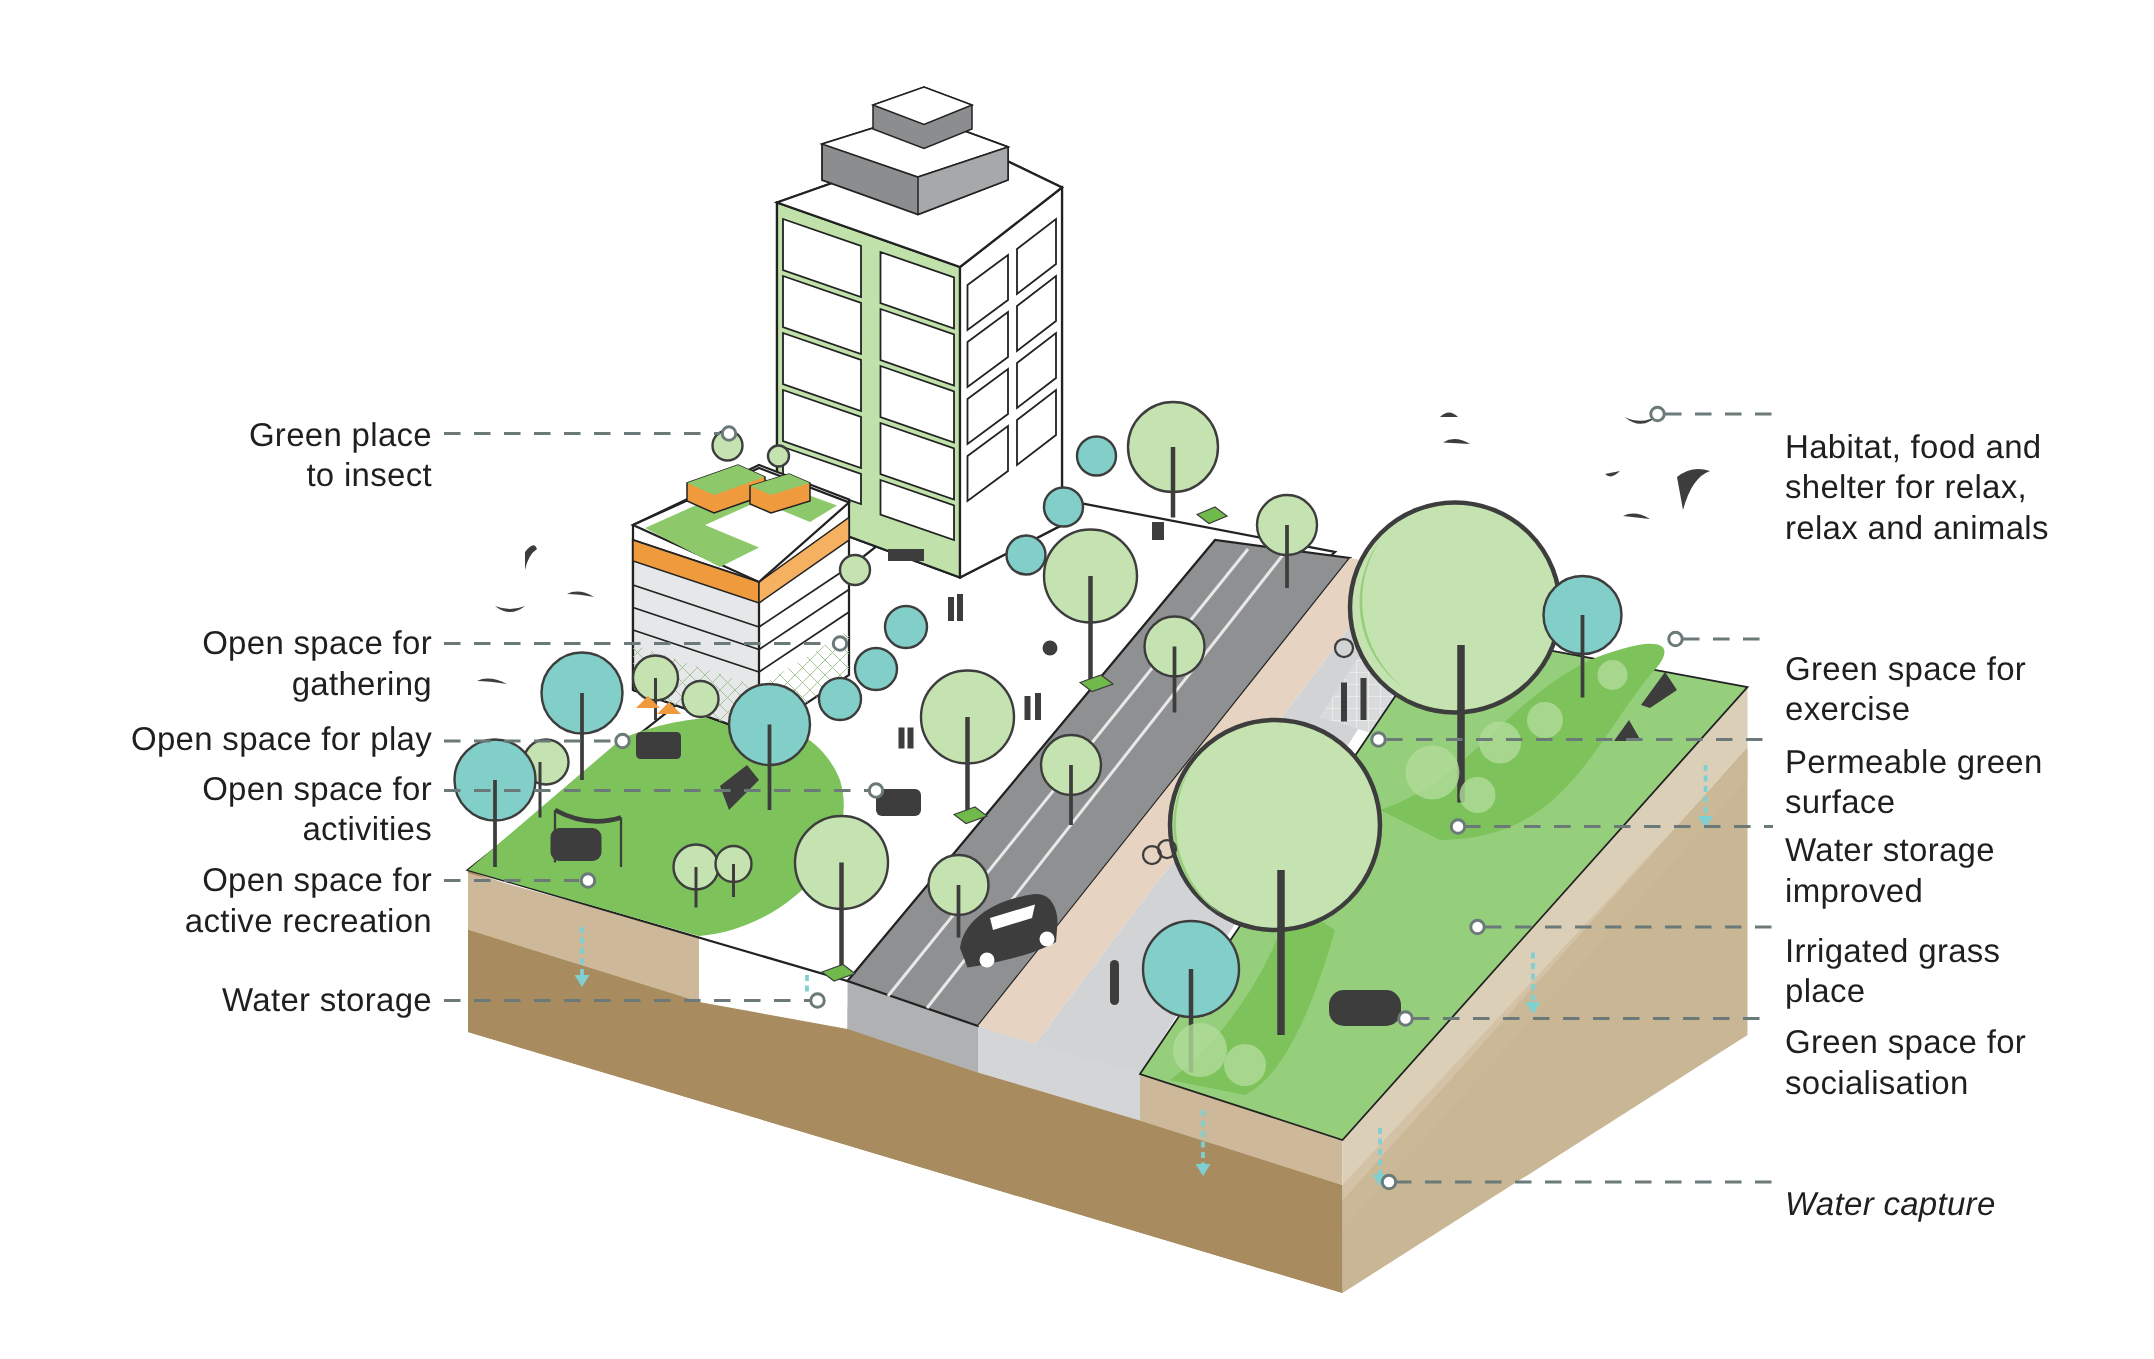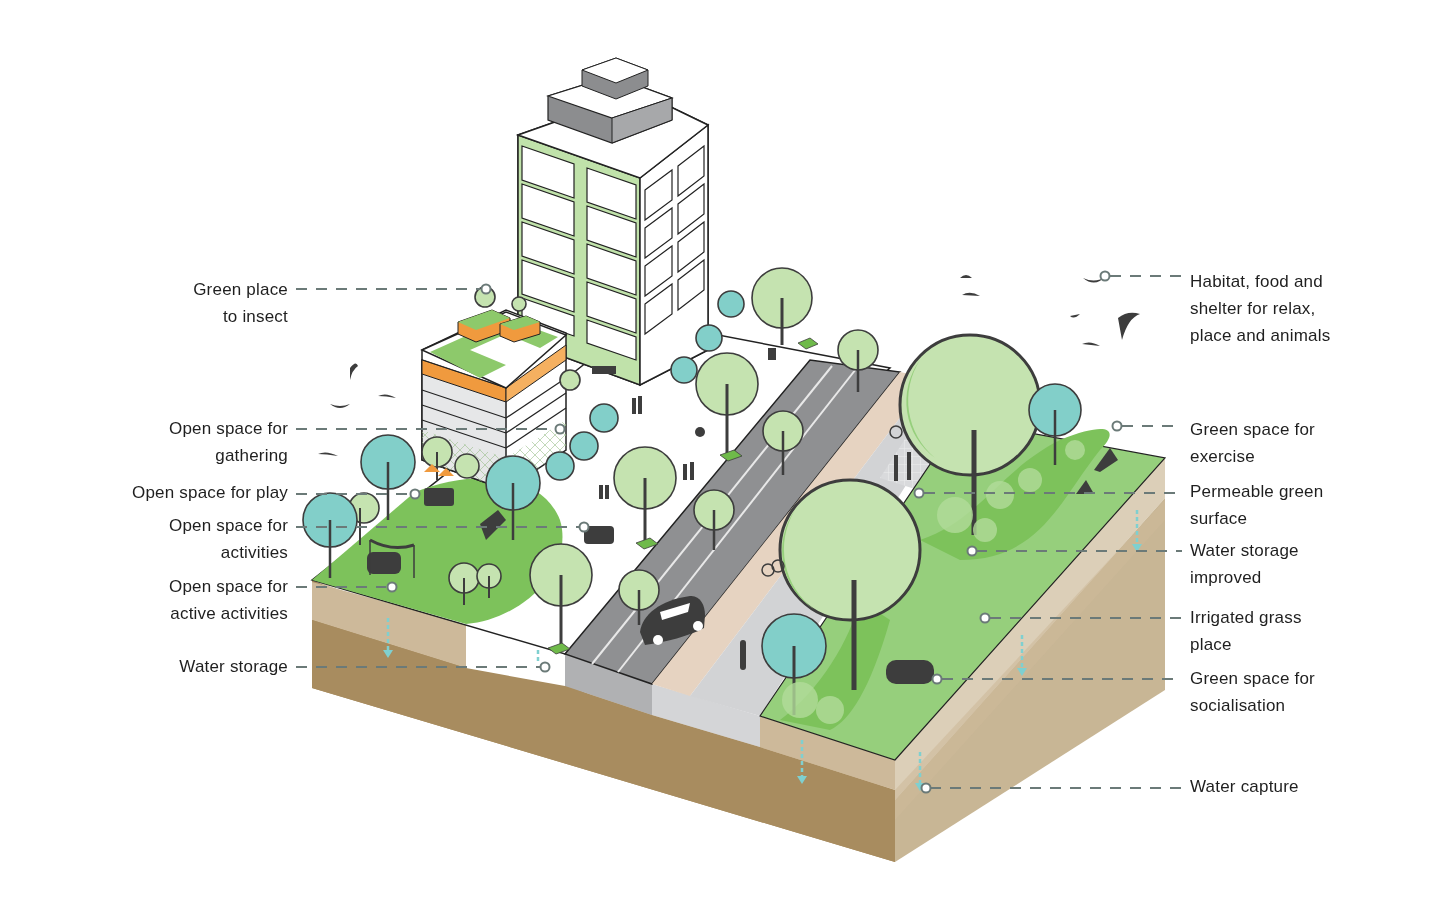--- a/index.html
+++ b/index.html
@@ -1,20 +1,20 @@
 <!DOCTYPE html>
 <html><head>
 <meta charset="utf-8">
 <style>
   html,body{margin:0;padding:0;background:#ffffff;}
   body{width:1436px;height:906px;position:relative;overflow:hidden;font-family:"Liberation Sans","DejaVu Sans",sans-serif;}
   #scene{position:absolute;left:0;top:0;width:1436px;height:906px;}
-  .label{position:absolute;font-size:17px;line-height:27px;color:#1f1f1f;letter-spacing:0.2px;white-space:nowrap;}
+  .label{position:absolute;font-size:22px;line-height:27px;color:#1f1f1f;letter-spacing:0.2px;white-space:nowrap;}
   .label.left{text-align:right;}
-  .label.right{text-align:left;}
+  .label.right{text-align:left;margin-top:16px;}
   .label span{display:block;}
 </style>
 </head>
 <body>
 
 <svg id="scene" viewBox="0 0 1436 906" xmlns="http://www.w3.org/2000/svg">
   <defs>
     <pattern id="paving" width="8" height="8" patternUnits="userSpaceOnUse">
       <rect width="8" height="8" fill="#d9dadc"></rect>
       <path d="M0 0H8M0 0V8" stroke="#eeeeef" stroke-width="1"></path>
@@ -312,30 +312,30 @@
 </div>
 <div class="label left" style="right:1148px;top:479px;">
   <span>Open space for play</span>
 </div>
 <div class="label left" style="right:1148px;top:512px;">
   <span>Open space for</span>
   <span>activities</span>
 </div>
 <div class="label left" style="right:1148px;top:573px;">
   <span>Open space for</span>
-  <span>active activities</span>
+  <span>active recreation</span>
 </div>
 <div class="label left" style="right:1148px;top:653px;">
   <span>Water storage</span>
 </div>
 
 <div class="label right" style="left:1190px;top:268px;">
   <span>Habitat, food and</span>
   <span>shelter for relax,</span>
-  <span>place and animals</span>
+  <span>relax and animals</span>
 </div>
 <div class="label right" style="left:1190px;top:416px;">
   <span>Green space for</span>
   <span>exercise</span>
 </div>
 <div class="label right" style="left:1190px;top:478px;">
   <span>Permeable green</span>
   <span>surface</span>
 </div>
 <div class="label right" style="left:1190px;top:537px;">
@@ -343,15 +343,15 @@
   <span>improved</span>
 </div>
 <div class="label right" style="left:1190px;top:604px;">
   <span>Irrigated grass</span>
   <span>place</span>
 </div>
 <div class="label right" style="left:1190px;top:665px;">
   <span>Green space for</span>
   <span>socialisation</span>
 </div>
-<div class="label right" style="left:1190px;top:773px;">
+<div class="label right" style="left:1190px;top:773px;font-style:italic;">
   <span>Water capture</span>
 </div>
 
 </body></html>

